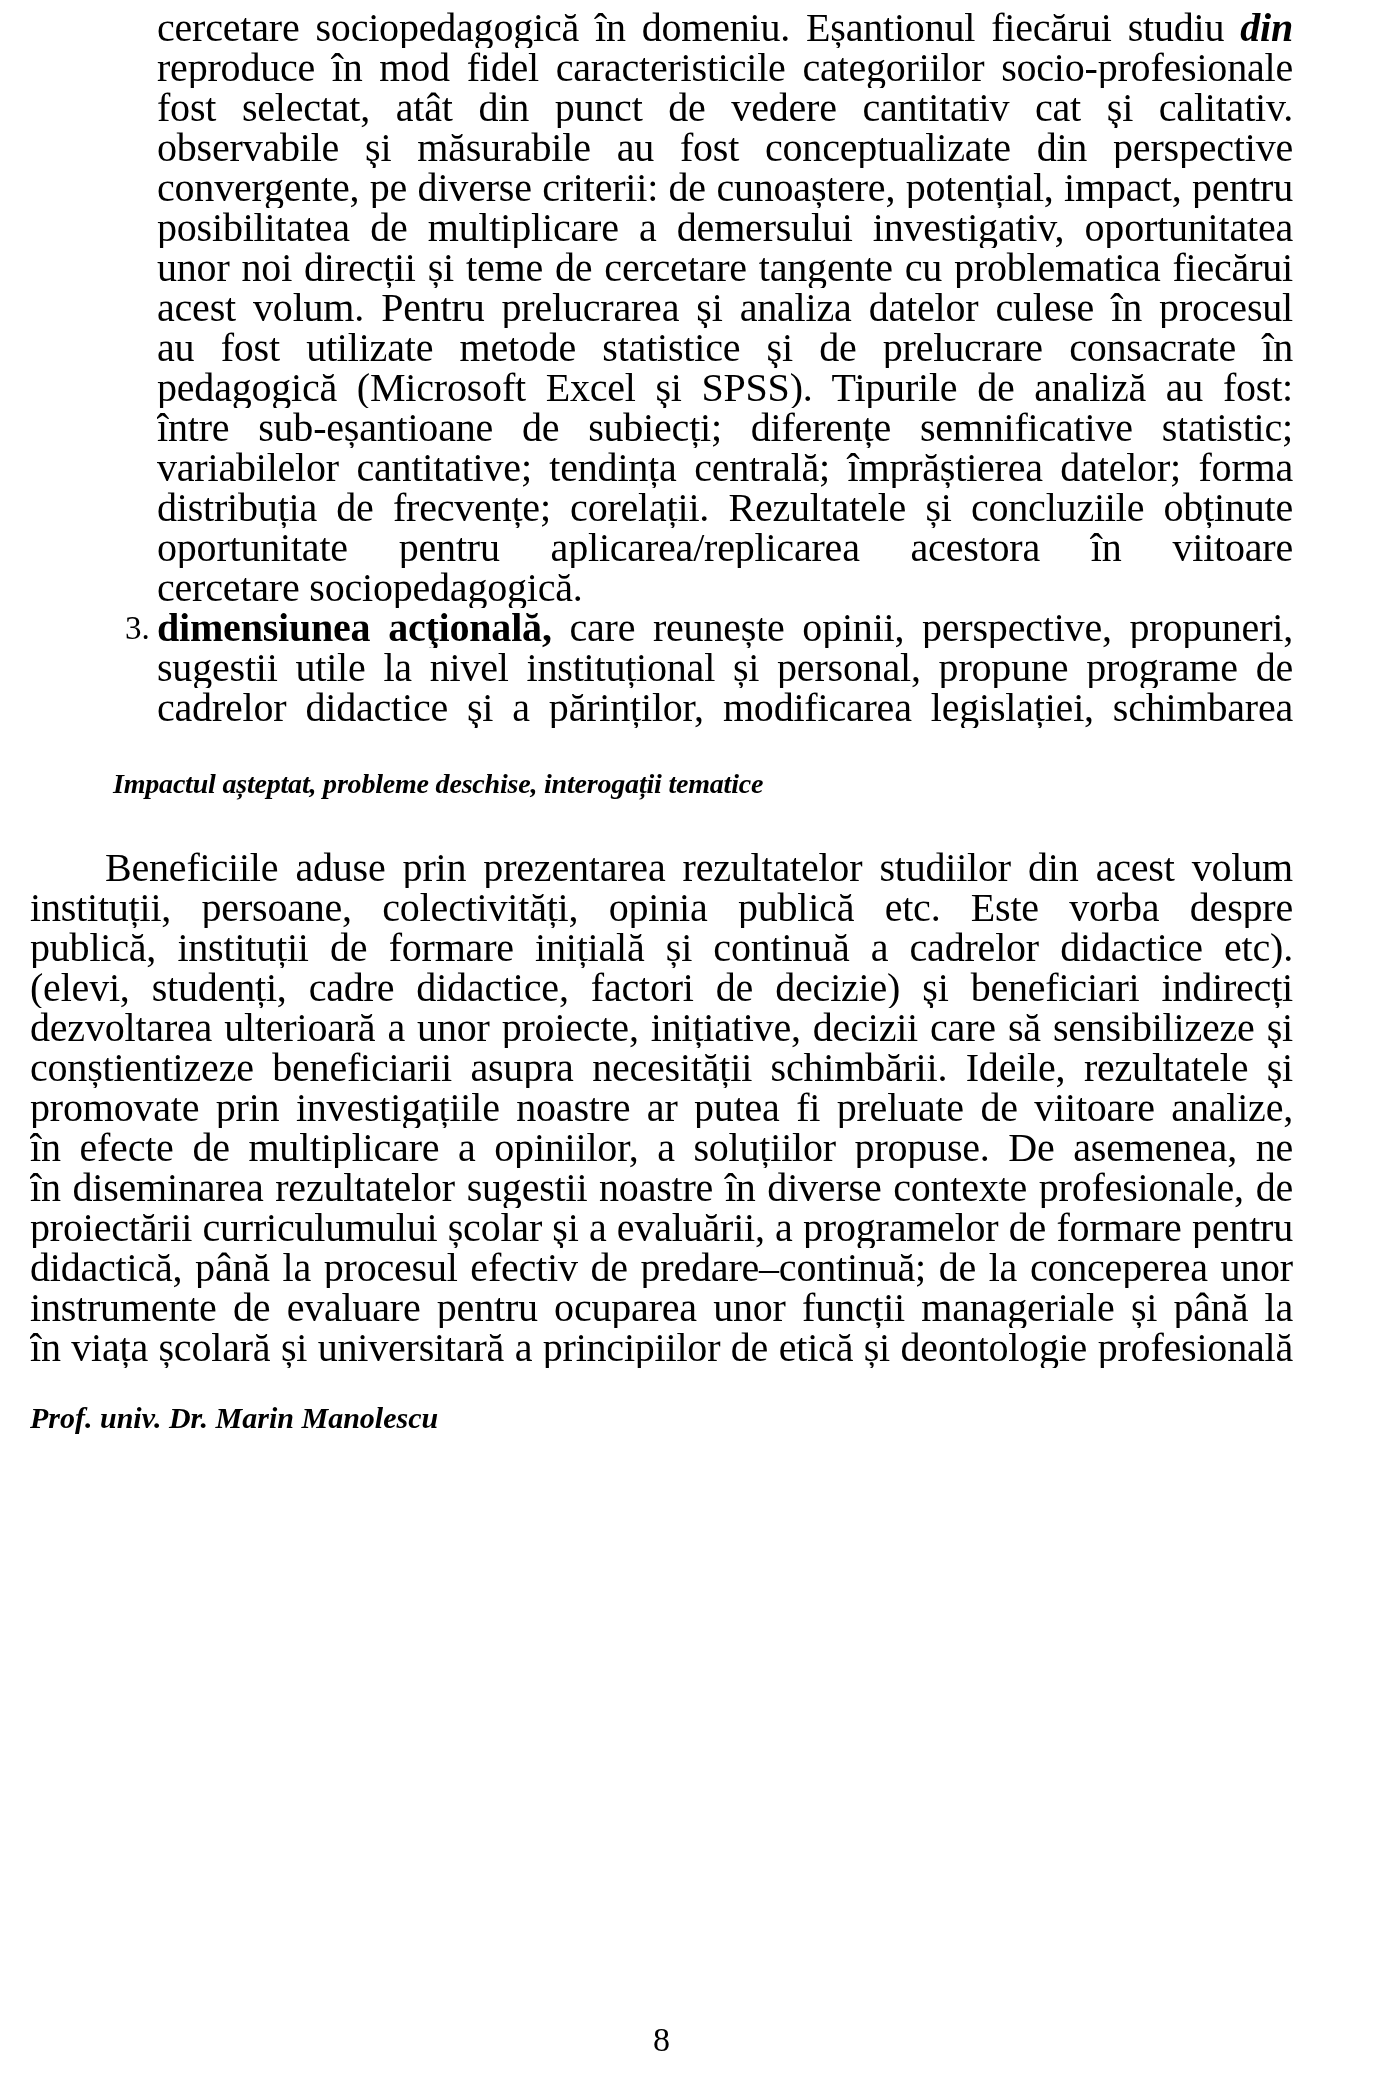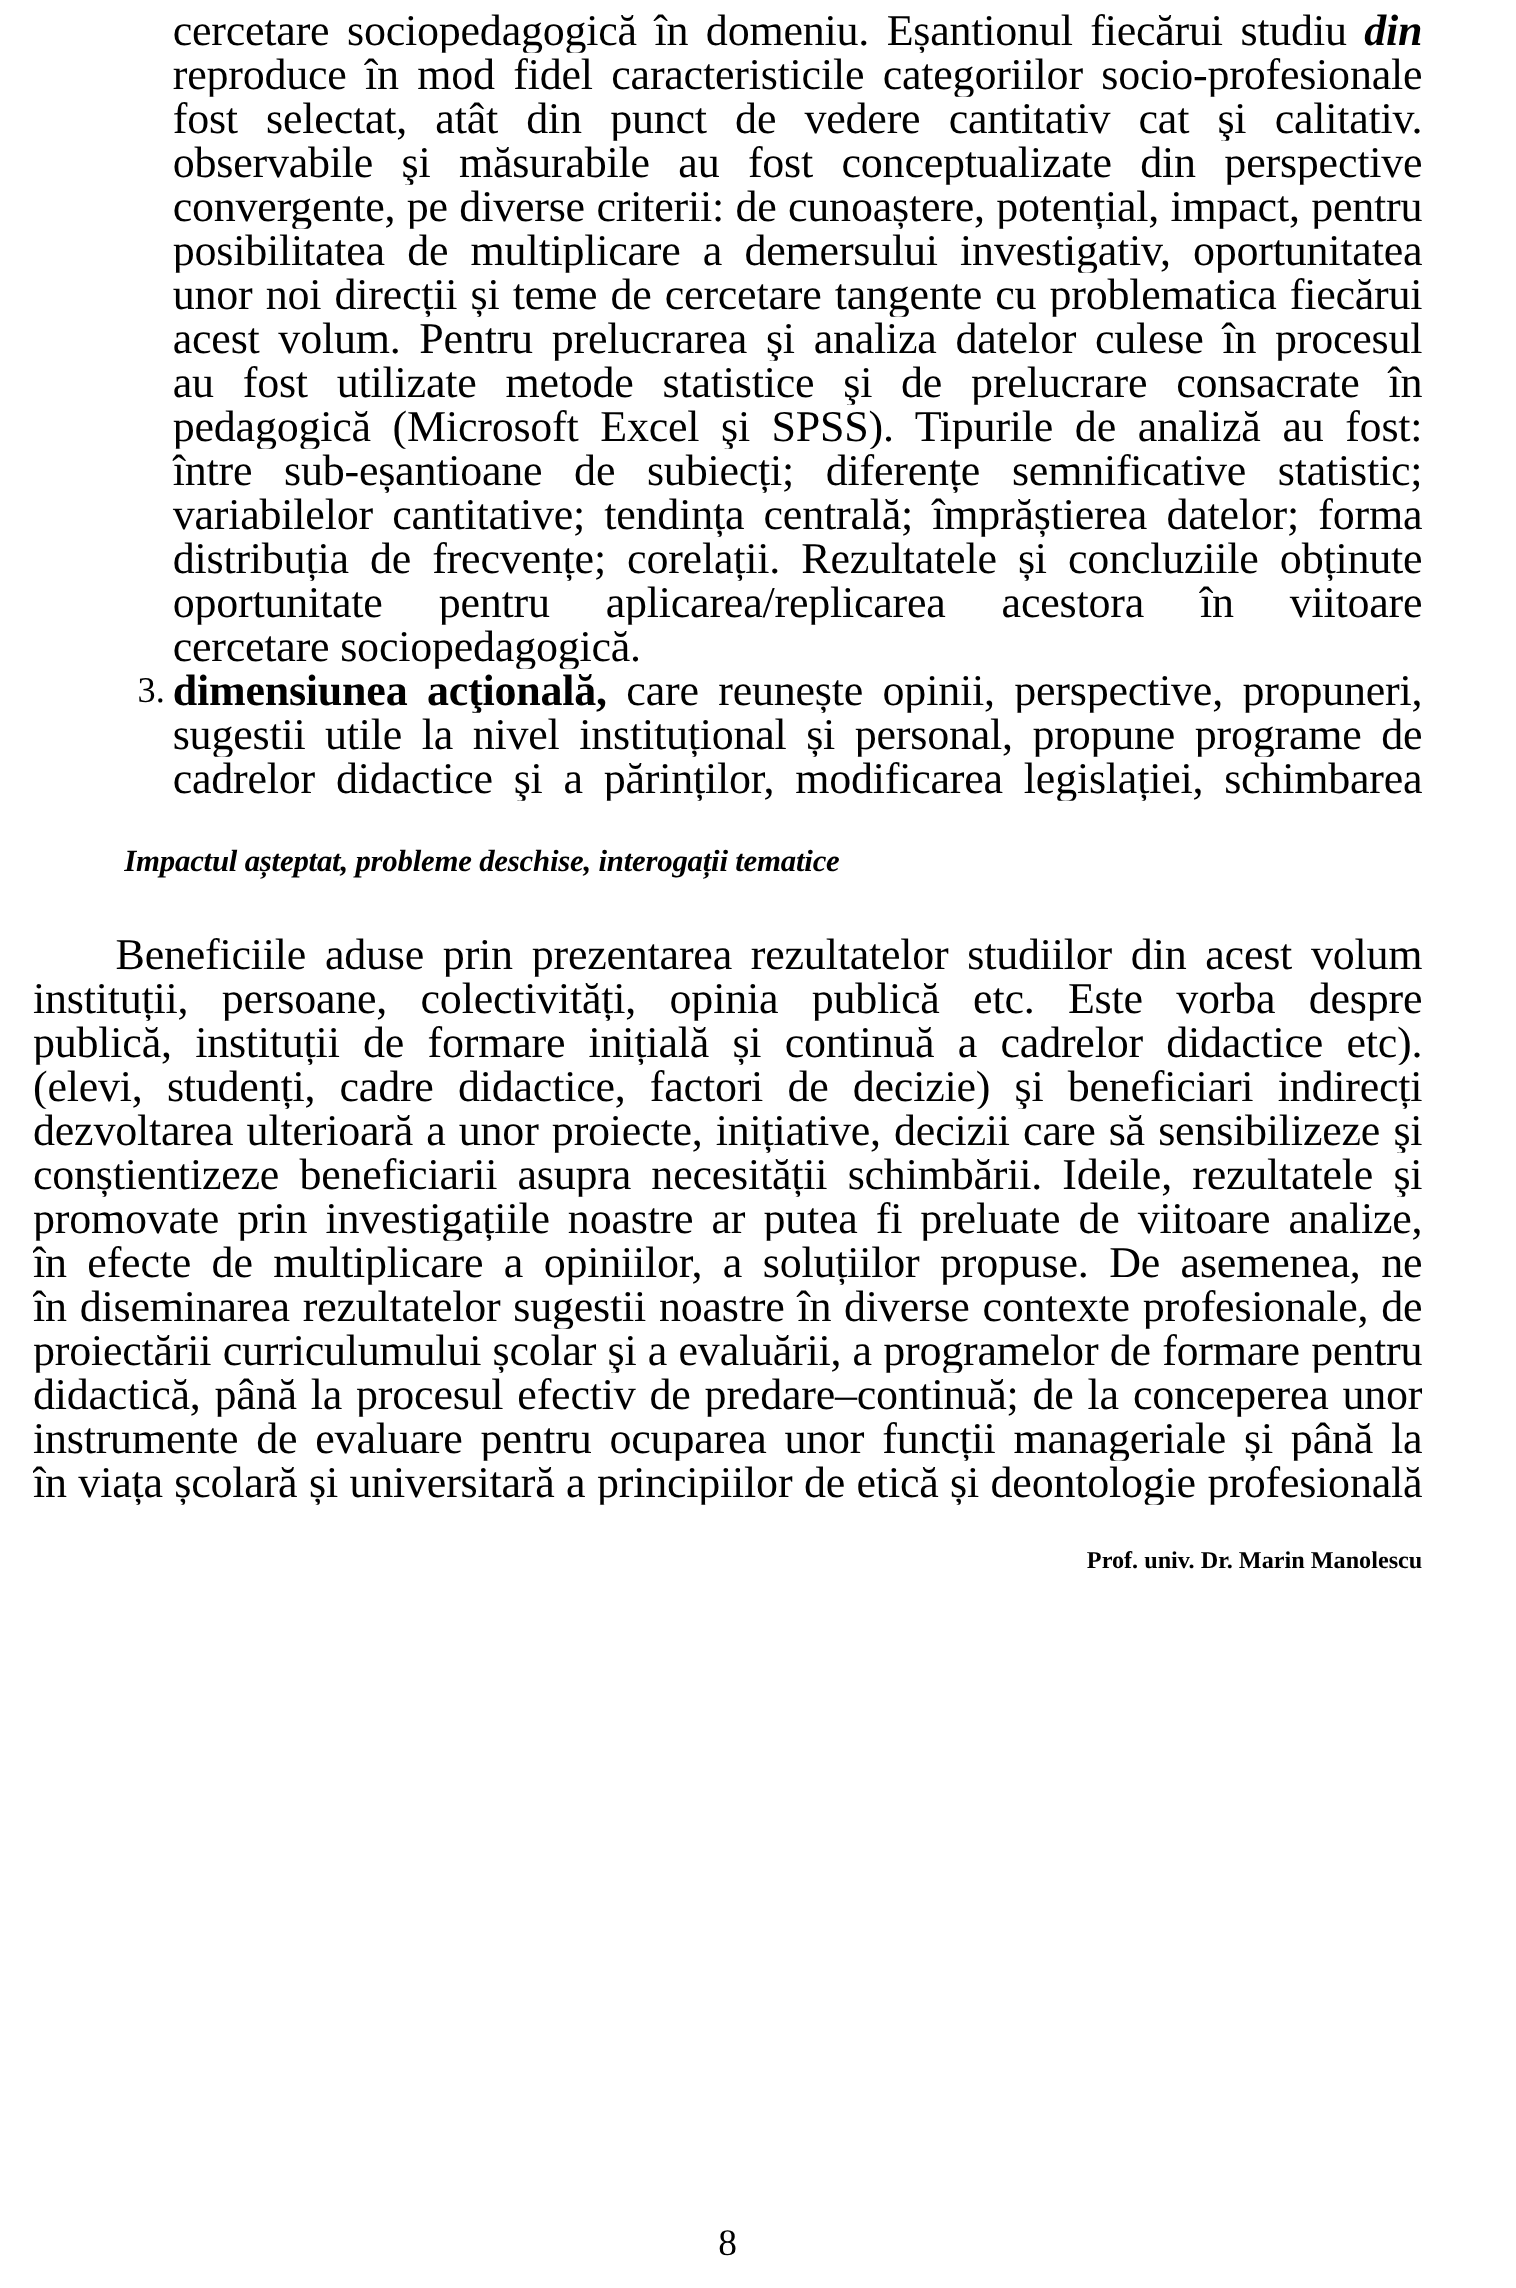--- a/index.html
+++ b/index.html
@@ -38,23 +38,23 @@
   }
   .item-lines { flex: 1 1 auto; min-width: 0; }
   .section-heading {
     margin: 36px 0 44px 83px;
     font-size: 28px; line-height: 40px;
     font-weight: bold; font-style: italic;
     letter-spacing: -0.2px;
   }
   .signature {
     margin-top: 30px;
-    text-align: right;
-    font-size: 22px; line-height: 40px;
-    font-weight: bold; 
+    text-align: left;
+    font-size: 30px; line-height: 40px;
+    font-weight: bold; font-style: italic;
   }
   .pagenum {
     position: absolute;
     bottom: 22px; left: 30px;
     width: 1263px;
     text-align: center;
     font-size: 34px; line-height: 36px;
   }
 </style>
 </head>

